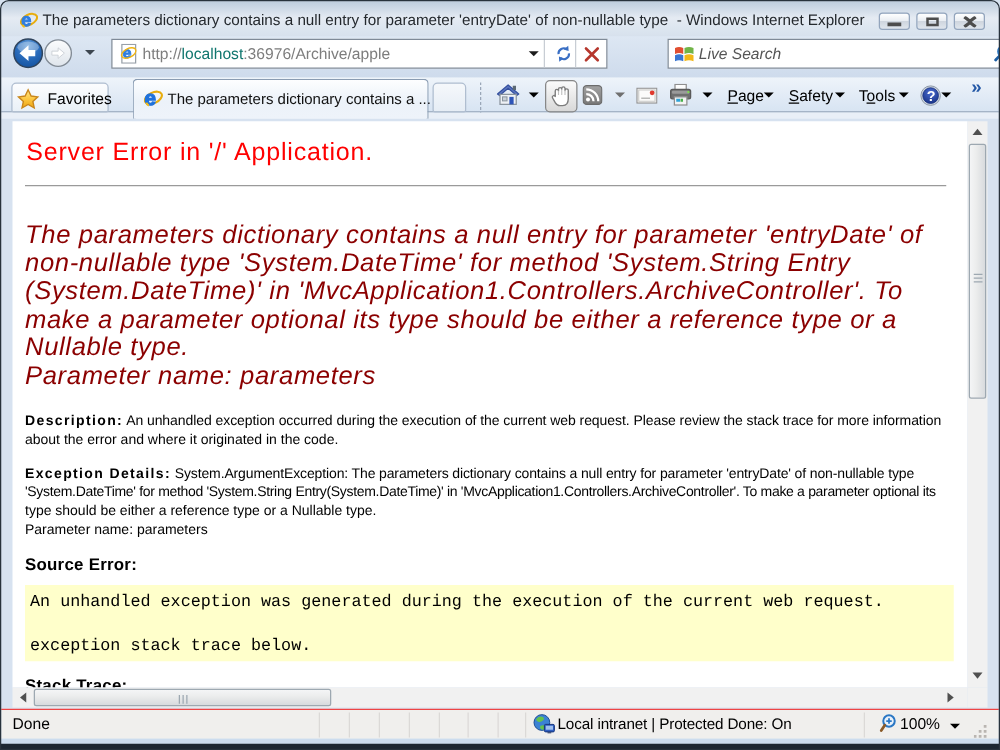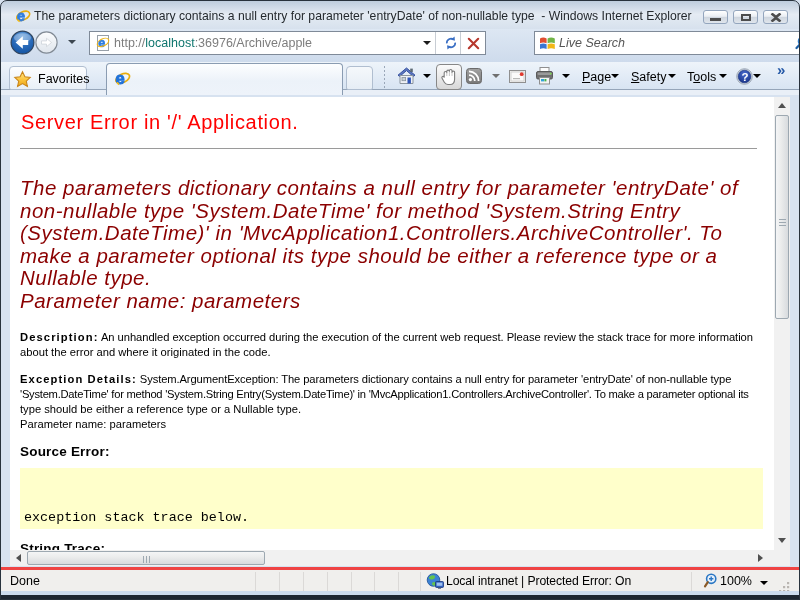--- a/index.html
+++ b/index.html
@@ -46,21 +46,21 @@
   #vscroll{position:absolute;left:765px;top:2px;width:16px;height:453px;background:#f1f1f1;}
   #hscroll{position:absolute;left:1px;top:455px;width:764px;height:16px;background:#f1f1f1;}
   #corner{position:absolute;left:765px;top:455px;width:16px;height:16px;background:#f1f1f1;}
   .thumbv{position:absolute;border:1px solid #9da8b1;border-radius:2px;
     background:linear-gradient(90deg,#f4f5f6,#eceded 40%,#d8dbde);}
   .thumbh{position:absolute;border:1px solid #9da8b1;border-radius:2px;
     background:linear-gradient(#f4f5f6,#eceded 40%,#d8dbde);}
   .arr{position:absolute;width:0;height:0;}
   
   #statusbar{position:absolute;left:1px;top:567px;width:798px;height:24px;
-    background:#f0efed;border-top:3px solid #ef4444;}
+    background:#f0efed;border-top:1px solid #ef4444;}
   .sep{position:absolute;top:2px;height:20px;width:1px;background:#dbd9d7;}
   
   #page h1{margin:0;font-size:20px;font-weight:normal;color:#ff0000;letter-spacing:0.65px;white-space:nowrap;}
   .h2i{font-style:italic;font-size:20.5px;color:#8b0000;letter-spacing:0.5px;line-height:22.5px;white-space:nowrap;}
   .small{font-size:11.2px;letter-spacing:0;line-height:15px;color:#000;white-space:nowrap;}
   .small b{letter-spacing:1.1px;}
   .bhead{font-size:13.5px;letter-spacing:0.2px;font-weight:bold;}
   #x1{letter-spacing:-0.1px;}
   #d1{letter-spacing:-0.05px;text-align:center;}
   #x2{letter-spacing:-0.25px;text-align:center;}
@@ -160,20 +160,21 @@
       <path d="M9.5 1.8 L11.9 6.8 L17.2 7.5 L13.3 11.1 L14.4 16.4 L9.5 13.6 L4.6 16.4 L5.7 11.1 L1.8 7.5 L7.1 6.8 Z" fill="url(#st1)" stroke="#c9861b" stroke-width="1.1"></path>
     </svg>
     <div class="abs" style="left:28px;top:5px;font-size:12.5px;text-align:right;">Favorites</div>
   </div>
   <div id="tab1">
     <svg class="abs" style="left:8px;top:6px;" width="16" height="17" viewBox="0 0 16 17">
       <ellipse cx="7.7" cy="8.3" rx="7.3" ry="4.2" transform="rotate(-26 7.7 8.3)" fill="none" stroke="#e8ad0e" stroke-width="1.7"></ellipse>
       <text x="0.6" y="14.2" font-family="Liberation Sans" font-size="16.5" font-weight="bold" fill="#1f72dd" stroke="#1f72dd" stroke-width="1">e</text>
       <path d="M1.8 12.2 A 7.3 4.2 0 0 1 1.1 9.4" transform="rotate(-26 7.7 8.3)" fill="none" stroke="#f3bb17" stroke-width="1.7"></path>
     </svg>
+    <div class="abs" style="left:27px;top:8px;font-size:12px;color:#111;white-space:nowrap;">The parameters dictionary contains a ...</div>
   </div>
   <div id="tabstub"></div>
   <div class="abs" style="left:384px;top:66px;width:1px;height:24px;
      background:repeating-linear-gradient(#9aa7b8 0 2px,transparent 2px 4px);"></div>
   <svg class="abs" style="left:396px;top:66px;" width="21" height="19" viewBox="0 0 21 19">
     <path d="M2 9.2 L10.5 2 L19 9.2 L17.3 10.4 L10.5 4.6 L3.7 10.4 Z" fill="#5c77c0" stroke="#35509f" stroke-width="1" stroke-linejoin="round"></path>
     <rect x="14.2" y="2.6" width="2.6" height="3.4" fill="#5d6a74"></rect>
     <path d="M4 9.5 h13 v8 h-13 z" fill="#eef1f5" stroke="#8a949e" stroke-width="1"></path>
     <rect x="11.5" y="11.5" width="3.4" height="6" fill="#2f55b8"></rect>
     <rect x="6" y="11.5" width="3.6" height="3.2" fill="#c8d0d8" stroke="#8a949e" stroke-width="0.8"></rect>
@@ -234,22 +235,22 @@
   <div class="abs" style="left:777px;top:61px;font-size:15px;font-weight:bold;color:#2458a6;">»</div>
 
   <div id="content">
     <div id="page">
       <h1 class="abs" style="left:11px;top:14px;">Server Error in '/' Application.</h1>
       <div class="abs" style="left:10px;top:51px;width:737px;height:1px;background:#9a9a9a;"></div>
       <div class="h2i abs" style="left:10px;top:80px;"><span id="h2l1">The parameters dictionary contains a null entry for parameter 'entryDate' of</span><br>non-nullable type 'System.DateTime' for method 'System.String Entry<br>(System.DateTime)' in 'MvcApplication1.Controllers.ArchiveController'. To<br>make a parameter optional its type should be either a reference type or a<br>Nullable type.<br>Parameter name: parameters</div>
       <div class="small abs" style="left:10px;top:233px;"><span id="d1"><b>Description:</b> An unhandled exception occurred during the execution of the current web request. Please review the stack trace for more information</span><br>about the error and where it originated in the code.</div>
       <div class="small abs" style="left:10px;top:275px;"><span id="x1"><b>Exception Details:</b> System.ArgumentException: The parameters dictionary contains a null entry for parameter 'entryDate' of non-nullable type</span><br><span id="x2">'System.DateTime' for method 'System.String Entry(System.DateTime)' in 'MvcApplication1.Controllers.ArchiveController'. To make a parameter optional its</span><br>type should be either a reference type or a Nullable type.<br>Parameter name: parameters</div>
       <div class="abs bhead" style="left:10px;top:346.5px;">Source Error:</div>
-      <div class="yellow abs" style="left:10px;top:371px;width:743px;height:61px;padding:6px 0 0 4px;"><br><br>exception stack trace below.</div>
-      <div class="abs bhead" style="left:10px;top:443.5px;">String Trace:</div>
+      <div class="yellow abs" style="left:10px;top:371px;width:743px;height:61px;padding:6px 0 0 4px;"><span id="y1">An unhandled exception was generated during the execution of the current web request.</span><br><br>exception stack trace below.</div>
+      <div class="abs bhead" style="left:10px;top:443.5px;">Stack Trace:</div>
     </div>
 
     <div id="vscroll">
       <div class="arr" style="left:4px;top:6px;border-left:4px solid transparent;border-right:4px solid transparent;border-bottom:5px solid #505050;"></div>
       <div class="thumbv" style="left:1px;top:18px;width:14px;height:204px;">
         <div class="abs" style="left:3px;top:103px;width:7px;height:1px;background:#9da8b1;box-shadow:0 3px 0 #9da8b1,0 6px 0 #9da8b1;"></div>
       </div>
       <div class="arr" style="left:4px;top:441px;border-left:4px solid transparent;border-right:4px solid transparent;border-top:5px solid #505050;"></div>
     </div>
 
@@ -274,21 +275,21 @@
     <div class="sep" style="left:397px;"></div>
     <div class="sep" style="left:419px;"></div>
     <svg class="abs" style="left:425px;top:3px;" width="18" height="17" viewBox="0 0 18 17">
       <circle cx="7.5" cy="7" r="6.3" fill="#3b82d4" stroke="#1d4f94" stroke-width="0.8"></circle>
       <path d="M3 4.2 q2.5-2.8 5.2-1.6 q1.8 0.9 0.4 2.6 q-2.2 2.2-4.4 1 q-1.8-1-1.2-2z" fill="#64c24e"></path>
       <path d="M6.5 9.5 q2.8-1 4.4 0.6 q1.2 1.4-0.6 2.4 q-2.6 1-4-0.8 q-0.8-1.4 0.2-2.2z" fill="#64c24e"></path>
       <rect x="9.5" y="8.5" width="8" height="6" rx="1" fill="#2f5fc2" stroke="#16357c" stroke-width="0.8"></rect>
       <rect x="10.6" y="9.6" width="5.8" height="3.2" fill="#9fc0ee"></rect>
       <rect x="12" y="14.5" width="3" height="1.2" fill="#44557c"></rect>
     </svg>
-    <div class="abs" style="left:445px;top:4px;font-size:12.2px;letter-spacing:-0.1px;">Local intranet | Protected Error: On</div>
+    <div class="abs" style="left:445px;top:4px;font-size:12.2px;letter-spacing:-0.1px;">Local intranet | Protected Done: On</div>
     <div class="sep" style="left:690px;"></div>
     <svg class="abs" style="left:702px;top:3px;" width="15" height="16" viewBox="0 0 15 16">
       <circle cx="8.2" cy="5.8" r="4.6" fill="#e8f1fb" stroke="#2a77c4" stroke-width="1.6"></circle>
       <path d="M8.2 3.6 v4.4 M6 5.8 h4.4" stroke="#2a77c4" stroke-width="1.4"></path>
       <path d="M4.8 9.2 L2 13.4" stroke="#8a5a28" stroke-width="2.2" stroke-linecap="round"></path>
     </svg>
     <div class="abs" style="left:719px;top:4px;font-size:12.5px;">100%</div>
     <div class="dd" style="left:759px;top:11px;"></div>
     <svg class="abs" style="left:778px;top:12px;" width="12" height="11" viewBox="0 0 12 11">
       <g fill="#b9b5b1">

